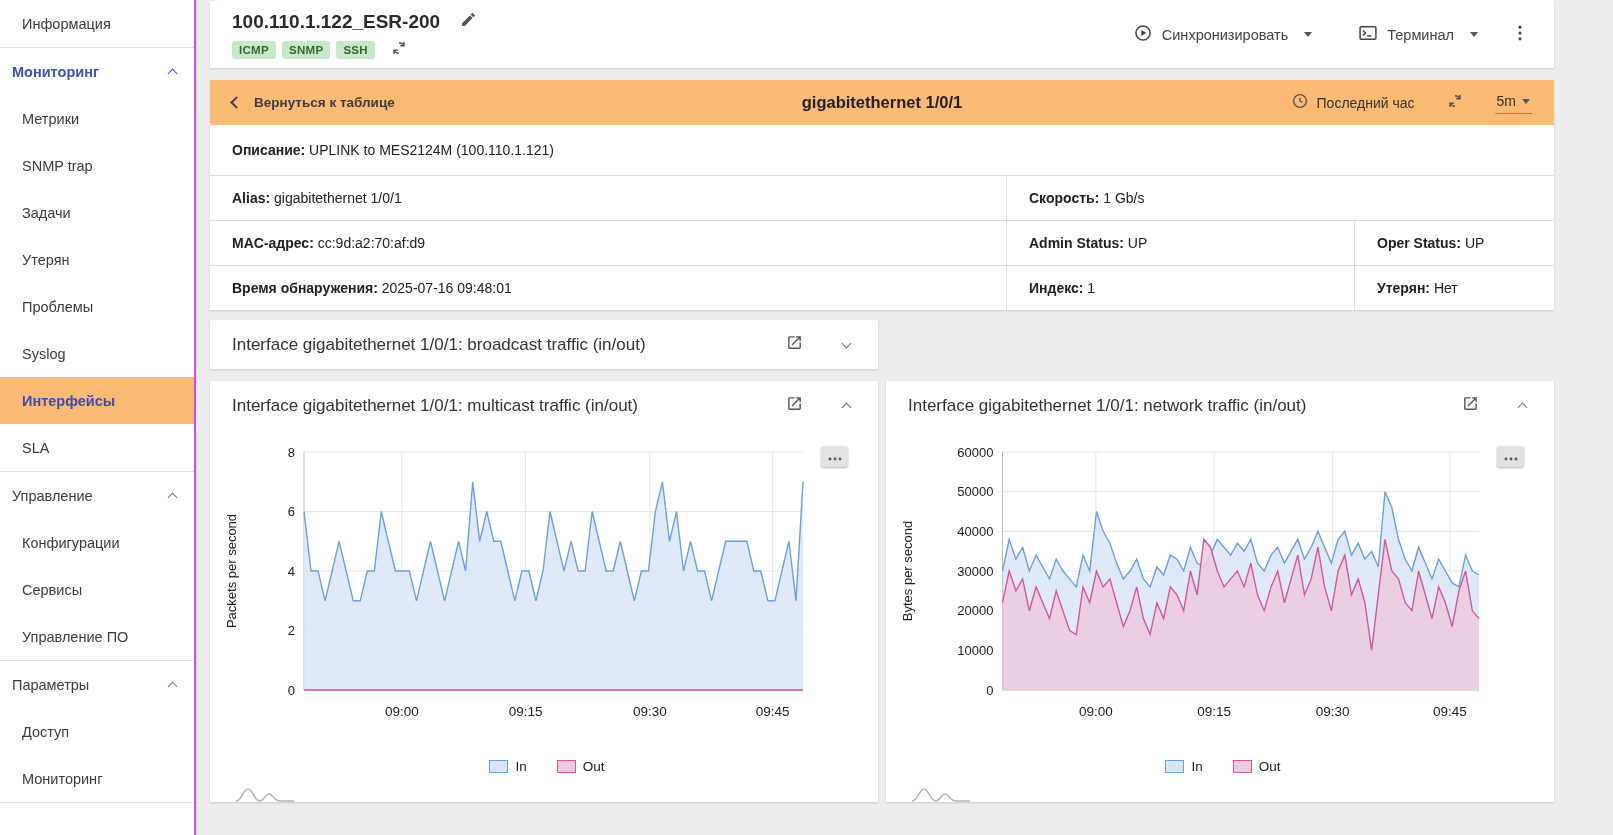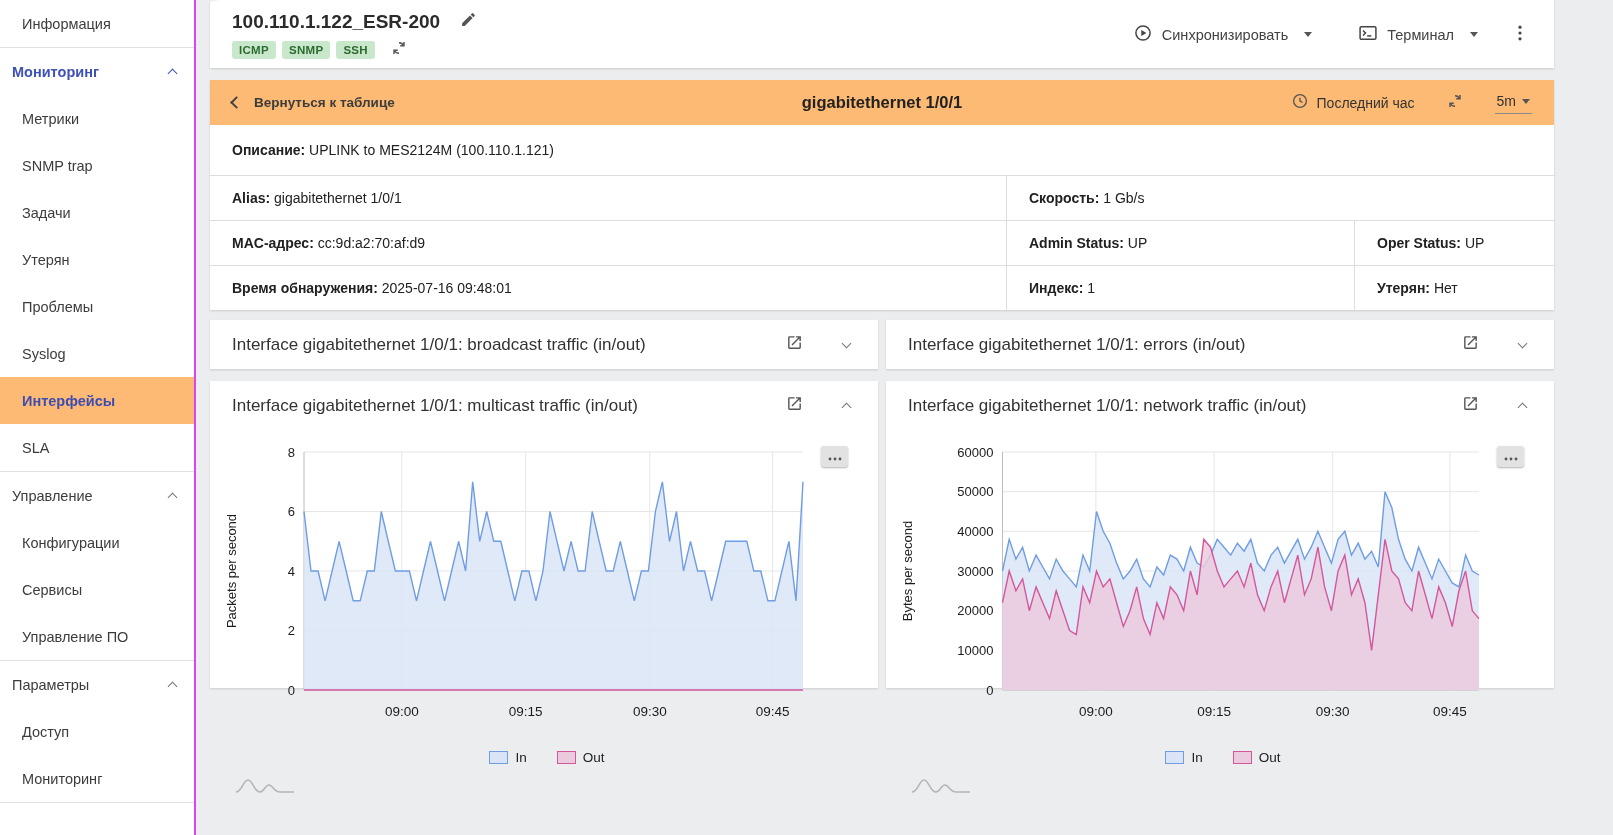--- a/index.html
+++ b/index.html
@@ -54,24 +54,24 @@
   .it-cell { padding:14px 22px; font-size:14px; border-left:1px solid #ddd; }
   .it-cell.first { border-left:none; }
   .span2 { grid-column:2 / 4; }
 
   
   .panel-row { display:grid; grid-template-columns:1fr 1fr; gap:8px; }
   .panel-row.collapsed-row { margin-bottom:12px; }
   .panel-head { height:49px; display:flex; align-items:center; padding:0 16px 0 22px; }
   .panel-title { font-size:17px; color:#333; flex:1; padding-right:10px; }
   .panel-icons { display:flex; align-items:center; gap:28px; padding-right:4px; }
-  .chart-panel { padding-bottom:12px; height:307px; }
+  .chart-panel { padding-bottom:12px; height:421px; }
   .chart-area { position:relative; padding:2px 0 0 6px; }
   .menu-btn { position:absolute; top:16px; right:30px; width:27px; height:21px; background:#e2e2e2; border-radius:3px; display:flex; align-items:center; justify-content:center; cursor:pointer; box-shadow:0 1px 2px rgba(0,0,0,.3); }
-  .legend { display:flex; justify-content:center; gap:30px; font-size:13.5px; color:#222; margin-top:3px; height:20px; align-items:center; }
+  .legend { display:flex; justify-content:center; gap:30px; font-size:13.5px; color:#222; margin-top:12px; height:20px; align-items:center; }
   .legend-item { display:flex; align-items:center; gap:7px; cursor:pointer; }
   .swatch { width:19px; height:13px; border:1.5px solid; display:inline-block; }
   .preview { margin:6px 0 0 18px; height:22px; }
 </style>
 </head>
 <body>
 
 <div class="app">
 
   <nav class="sidebar">
@@ -259,35 +259,20 @@
           <div class="it-cell"><span class="lbl">Индекс:</span> <span>1</span></div>
           <div class="it-cell"><span class="lbl">Утерян:</span> <span>Нет</span></div>
         </div>
       </div>
     </div>
 
     <div class="panel-row collapsed-row">
       <div class="card">
         <div class="panel-head">
           <div class="panel-title">Interface gigabitethernet 1/0/1: broadcast traffic (in/out)</div>
-          <div class="panel-icons">
-            <span class="icon-btn">
-              <span><svg width="17" height="17" viewBox="0 0 24 24">
-                    <path fill="#555" d="M19 19H5V5h7V3H5a2 2 0 0 0-2 2v14a2 2 0 0 0 2 2h14c1.1 0 2-.9 2-2v-7h-2v7zM14 3v2h3.59l-9.83 9.83 1.41 1.41L19 6.41V10h2V3h-7z"></path>
-                  </svg></span>
-            </span>
-            <span class="icon-btn">
-                <span class="chev down"></span>
-              </span>
-          </div>
-        </div>
-      </div>
-      <div class="card">
-        <div class="panel-head">
-          <div class="panel-title">Interface gigabitethernet 1/0/1: errors (in/out)</div>
           <div class="panel-icons">
             <span class="icon-btn">
               <span><svg width="17" height="17" viewBox="0 0 24 24">
                     <path fill="#555" d="M19 19H5V5h7V3H5a2 2 0 0 0-2 2v14a2 2 0 0 0 2 2h14c1.1 0 2-.9 2-2v-7h-2v7zM14 3v2h3.59l-9.83 9.83 1.41 1.41L19 6.41V10h2V3h-7z"></path>
                   </svg></span>
             </span>
             <span class="icon-btn">
                 <span class="chev down"></span>
               </span>
           </div>

